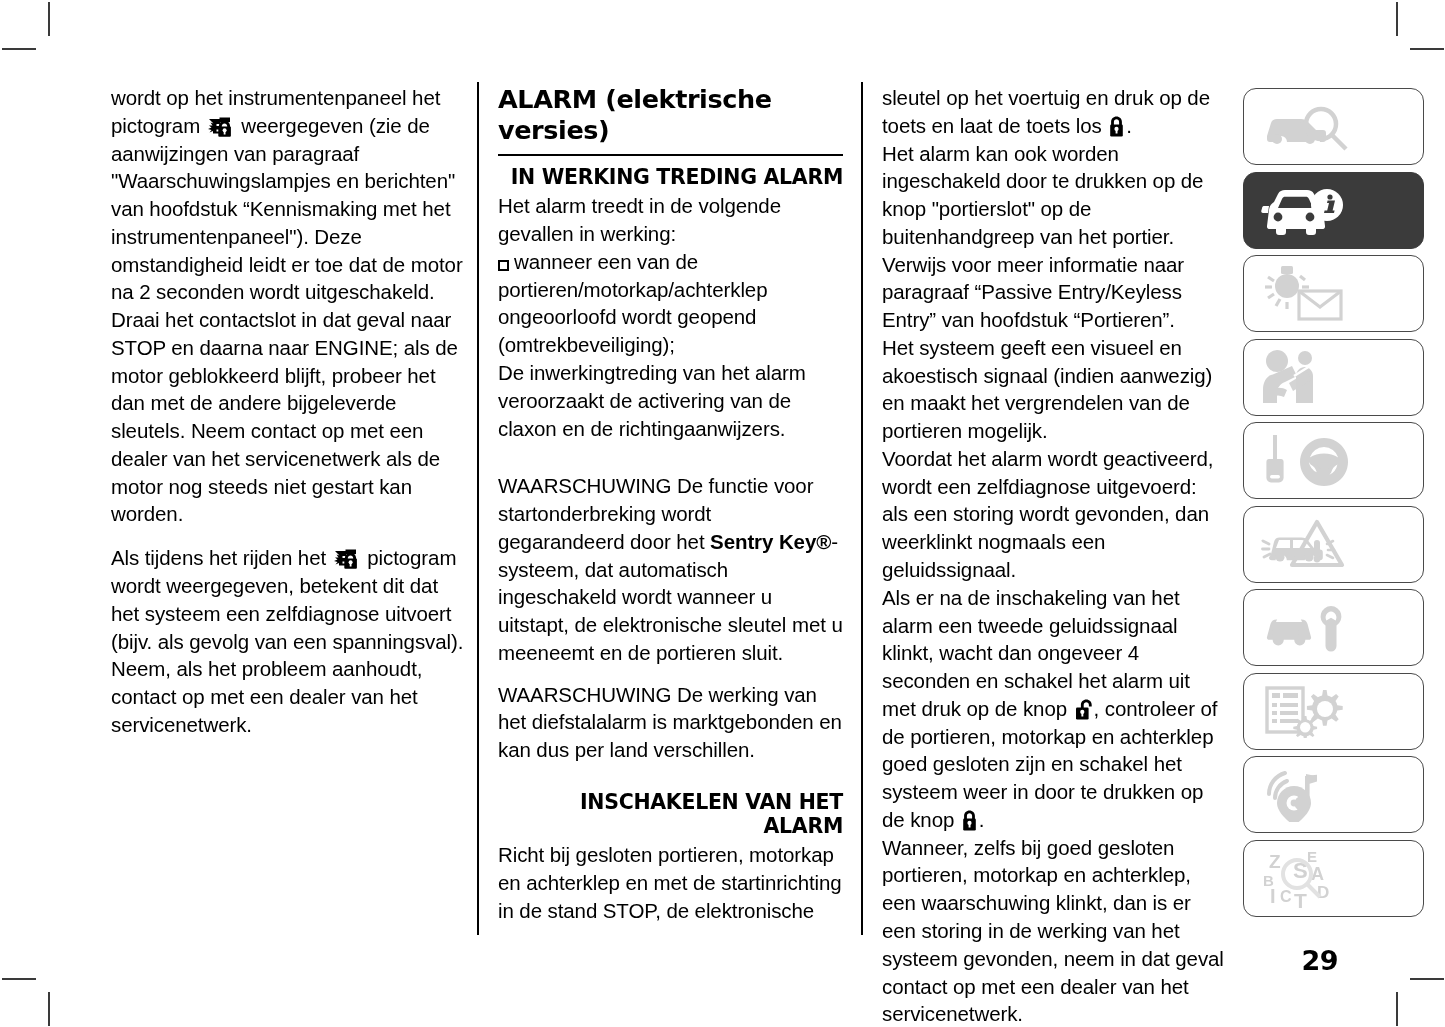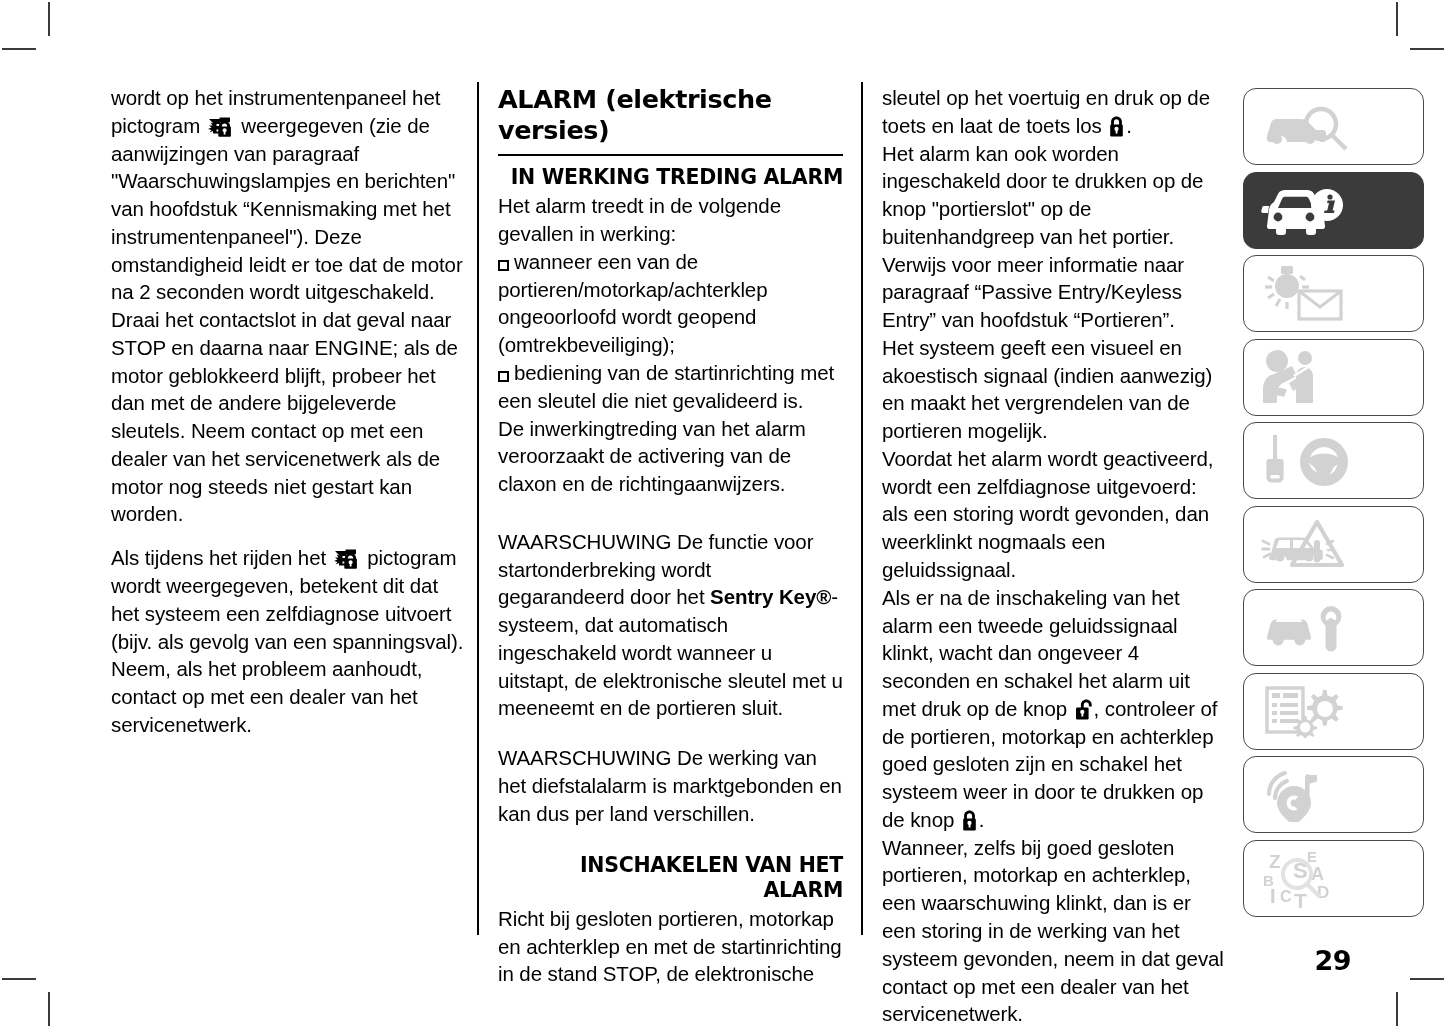--- a/index.html
+++ b/index.html
@@ -133,21 +133,21 @@
     box-sizing: border-box;
   }
   .tab.active {
     background: #3b3b3b;
     border-color: #3b3b3b;
   }
   .tab svg { display: block; }
 
   .pageno {
     position: absolute;
-    right: 94px;
+    right: 107px;
     top: 945px;
     font-family: "DejaVu Sans", sans-serif;
     font-weight: bold;
     font-size: 27px;
     letter-spacing: -0.5px;
   }
 </style>
 </head>
 <body>
 
@@ -189,27 +189,26 @@
   <div class="column col2">
 
     <h1 class="h1">ALARM (elektrische versies)</h1>
 
     <h2 class="h2">IN WERKING TREDING ALARM</h2>
 
     <p>Het alarm treedt in de volgende gevallen in werking:</p>
 
     <p class="bullet-line"><span class="sq"></span><span>wanneer een van de portieren/motorkap/achterklep ongeoorloofd wordt geopend (omtrekbeveiliging);</span></p>
 
-    <p class="bullet-line"><span class="sq"></span><span>bediening van de startinrichting met een sleutel die niet gevalideerd is.</span></p>
 
     <p>De inwerkingtreding van het alarm veroorzaakt de activering van de claxon en de richtingaanwijzers.</p>
 
     <p class="gap" style="margin-top:30px"><span>WAARSCHUWING De functie voor startonderbreking wordt gegarandeerd door het </span><b>Sentry Key®</b><span>-systeem, dat automatisch ingeschakeld wordt wanneer u uitstapt, de elektronische sleutel met u meeneemt en de portieren sluit.</span></p>
 
-    <p class="gap" style="margin-top:22px">WAARSCHUWING De werking van het diefstalalarm is marktgebonden en kan dus per land verschillen.</p>
+    <p class="gap" style="margin-top:14px">WAARSCHUWING De werking van het diefstalalarm is marktgebonden en kan dus per land verschillen.</p>
 
     <h2 class="h2 spaced">INSCHAKELEN VAN HET ALARM</h2>
 
     <p>Richt bij gesloten portieren, motorkap en achterklep en met de startinrichting in de stand STOP, de elektronische</p>
   </div>
 
   <div class="column col3">
 
     <p><span>sleutel op het voertuig en druk op de toets en laat de toets los </span><span class="ico lock"><svg viewBox="0 0 15 21" width="15" height="21" aria-hidden="true">
             <path fill="#000" d="M7.5 0.5 c-3.0 0-5.4 2.4-5.4 5.4 v3.0 h2.8 v-3.0 c0-1.4 1.2-2.6 2.6-2.6 s2.6 1.2 2.6 2.6 v3.0 h2.8 v-3.0 c0-3.0-2.4-5.4-5.4-5.4 z"></path>

